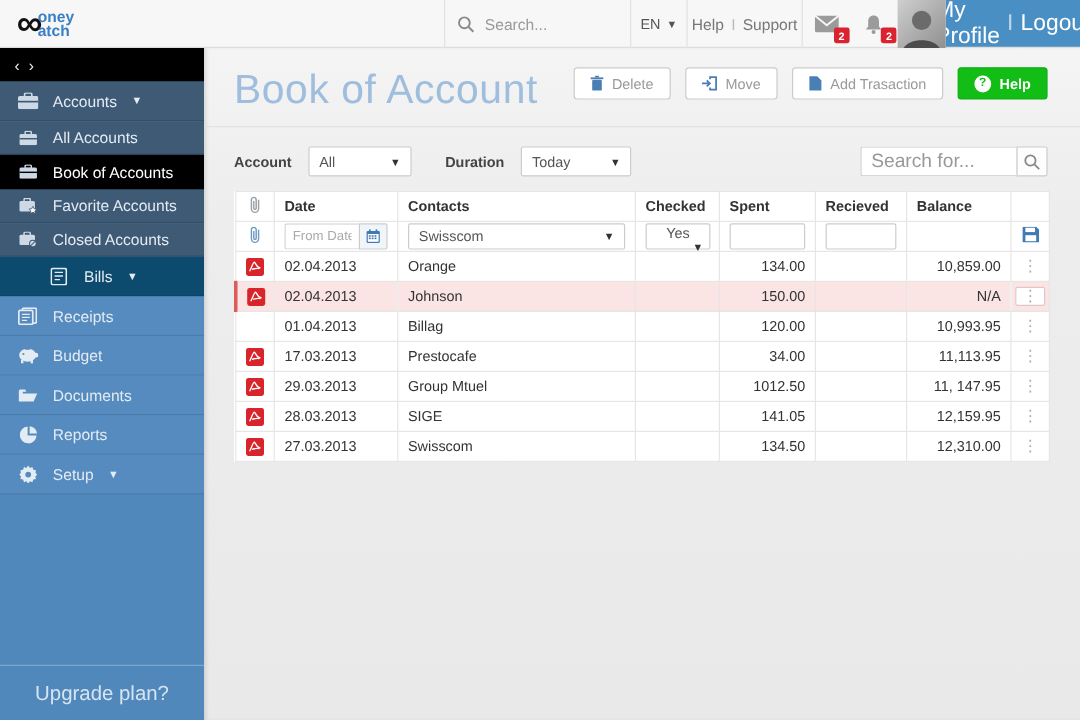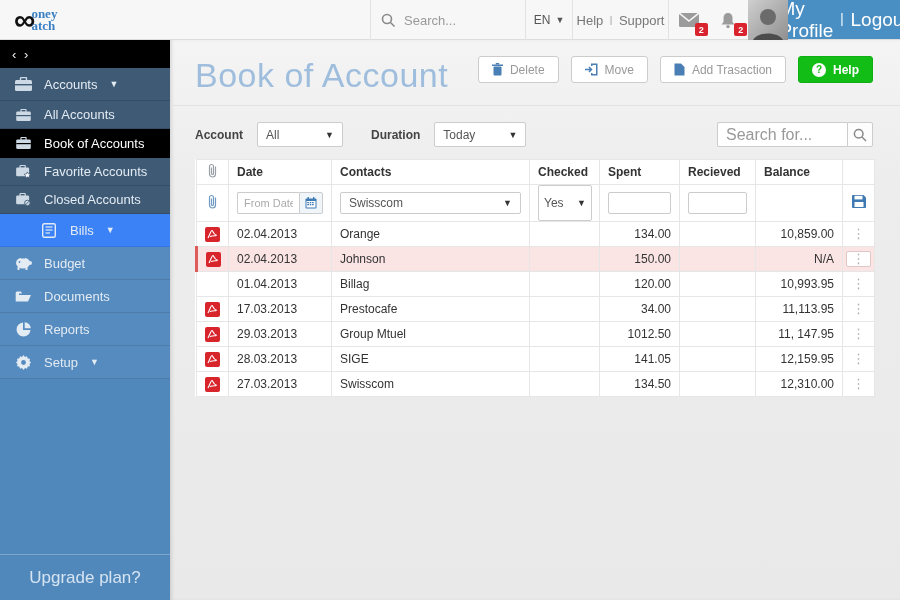--- a/index.html
+++ b/index.html
@@ -4,21 +4,21 @@
 <style>
   * { margin:0; padding:0; box-sizing:border-box; }
   html,body { width:900px; height:600px; overflow:hidden;
     font-family:"Liberation Sans", sans-serif; background:#e9e9e9; }
 
   
   .topbar { position:absolute; top:0; left:0; width:900px; height:40px;
     background:#f7f7f7; border-bottom:1px solid #ddd; display:flex; align-items:stretch; z-index:5; }
   .logo-area { width:170px; display:flex; align-items:center; padding-left:14px; }
   .logo-mark { font-size:30px; font-weight:bold; color:#111; line-height:28px; letter-spacing:-2px; }
-  .logo-text { display:flex; flex-direction:column; margin-left:-2px; margin-top:1px;font-family:Liberation Serif, serif; }
+  .logo-text { display:flex; flex-direction:column; margin-left:-2px; margin-top:1px; }
   .logo-text span { color:#3a7fc4; font-weight:bold; font-size:13px; line-height:12px; }
   .tb-spacer { flex:1; }
   .tb-block { display:flex; align-items:center; border-left:1px solid #e2e2e2; height:40px; }
   .tb-search { width:155px; padding:0 10px; color:#999; font-size:13px; gap:8px; }
   .tb-search svg { flex:none; }
   .tb-lang { width:47px; justify-content:center; font-size:12px; font-weight:normal; color:#555; gap:5px; }
   .caret { font-size:9px; color:#555; }
   .tb-help { width:96px; justify-content:center; font-size:13px; color:#777; gap:6px; }
   .tb-help .sep { color:#bbb; }
   .tb-icons { width:80px; justify-content:space-around; }
@@ -38,21 +38,21 @@
     background:#5088bc; display:flex; flex-direction:column; }
   .sb-collapse { height:28px; background:#000; display:flex; align-items:center;
     padding-left:12px; color:#eee; font-size:13px; letter-spacing:2px; cursor:pointer; flex:none; }
   .sb-item { display:flex; align-items:center; gap:12px; padding-left:14px;
     color:#e3ebf3; font-size:13px; cursor:pointer; flex:none;
     border-bottom:1px solid rgba(0,0,0,0.14); }
   .sb-dark { background:#3e5a75; height:28px; }
   .sb-dark.first { height:33px; }
   .sb-active { background:#000; color:#fff; height:29px; }
   .sb-light { background:#568bbf; height:33px; border-bottom:1px solid rgba(0,0,0,0.10); }
-  .sb-light.bills { background:#3b82f6;padding-left:40px; }
+  .sb-light.bills { background:#0c4a6e;padding-left:40px; }
   .sb-item .caret { color:#e3ebf3; }
   .sb-icon { width:18px; display:flex; justify-content:center; flex:none; }
   .sb-fill { flex:1; }
   .sb-upgrade { flex:none; height:46px; border-top:1px solid rgba(255,255,255,0.25);
     display:flex; align-items:center; justify-content:center;
     color:#d6e4f2; font-size:17px; font-weight:300; cursor:pointer; }
 
   
   .main { position:absolute; top:40px; left:170px; width:730px; height:560px;
     background:linear-gradient(180deg,#f4f4f4 0%, #ededed 25%, #e9e9e9 100%);
@@ -94,21 +94,21 @@
   .grid td.c-attach, .grid th.c-attach { text-align:center; padding:0; }
   .grid td.c-act { text-align:center; padding:0; }
   .frow td { background:#fff; }
   .fd-group { display:flex; align-items:center; }
   .fd-group input { width:62px; height:22px; border:1px solid #ccc; border-right:none;
     border-radius:2px 0 0 2px; padding:0 6px; font-size:11px; color:#555; outline:none; }
   .fd-group input::placeholder { color:#aaa; }
   .fd-group button { width:24px; height:22px; border:1px solid #ccc; background:#f0f5fa;
     border-radius:0 2px 2px 0; display:flex; align-items:center; justify-content:center; cursor:pointer; }
   .sel-contact { width:100%; height:22px; }
-  .sel-checked { width:54px; height:36px; padding:0 5px; }
+  .sel-checked { width:54px; height:22px; padding:0 5px;flex-direction:column; }
   .mini-input { width:100%; height:22px; border:1px solid #ccc; border-radius:2px;
     padding:0 6px; font-size:11px; outline:none; }
   .pdf-ic { display:inline-flex; width:15px; height:15px; background:#d8252c; border-radius:2px;
     align-items:center; justify-content:center; vertical-align:middle; }
   .row-hl td { background:#fbe4e4; }
   .row-hl td.c-attach { border-left:3px solid #dd5b5b; }
   .dots { color:#aaa; font-size:13px; line-height:10px; cursor:pointer; display:inline-block; padding:2px 5px; }
   .row-hl .dots { background:#fff; border:1px solid #e0c7c7; border-radius:2px; }
   .clip { display:inline-block; }
 </style>
@@ -230,20 +230,32 @@
     <span class="sb-icon">
         <svg width="14" height="15" viewBox="0 0 14 15">
           <rect x="0.7" y="0.7" width="12.6" height="13.6" rx="1.5" fill="none" stroke="#e3ebf3" stroke-width="1.4"></rect>
           <line x1="3.5" y1="4" x2="10.5" y2="4" stroke="#e3ebf3" stroke-width="1.2"></line>
           <line x1="3.5" y1="7" x2="10.5" y2="7" stroke="#e3ebf3" stroke-width="1.2"></line>
           <line x1="3.5" y1="10" x2="8" y2="10" stroke="#e3ebf3" stroke-width="1.2"></line>
         </svg>
       </span>
     <span>Bills</span>
     <span class="caret">▼</span>
+  </div>
+  <div class="sb-item sb-light">
+    <span class="sb-icon">
+        <svg width="16" height="15" viewBox="0 0 16 15">
+          <rect x="3.7" y="0.7" width="11.6" height="12.6" rx="1" fill="none" stroke="#e3ebf3" stroke-width="1.4"></rect>
+          <rect x="0.7" y="2.7" width="11.6" height="11.6" rx="1" fill="#568bbf" stroke="#e3ebf3" stroke-width="1.4"></rect>
+          <line x1="3.2" y1="6" x2="9.8" y2="6" stroke="#e3ebf3" stroke-width="1.1"></line>
+          <line x1="3.2" y1="8.5" x2="9.8" y2="8.5" stroke="#e3ebf3" stroke-width="1.1"></line>
+          <line x1="3.2" y1="11" x2="7.5" y2="11" stroke="#e3ebf3" stroke-width="1.1"></line>
+        </svg>
+      </span>
+    <span>Receipts</span>
   </div>
   <div class="sb-item sb-light">
     <span class="sb-icon">
         <svg width="17" height="14" viewBox="0 0 17 14">
           <ellipse cx="8" cy="7" rx="7" ry="5.5" fill="#e3ebf3"></ellipse>
           <circle cx="15" cy="7" r="2" fill="#e3ebf3"></circle>
           <rect x="2.5" y="11" width="2" height="3" fill="#e3ebf3"></rect>
           <rect x="10.5" y="11" width="2" height="3" fill="#e3ebf3"></rect>
           <rect x="5.5" y="1" width="5" height="1.4" rx="0.7" fill="#568bbf"></rect>
           <circle cx="4.5" cy="6" r="0.9" fill="#568bbf"></circle>

